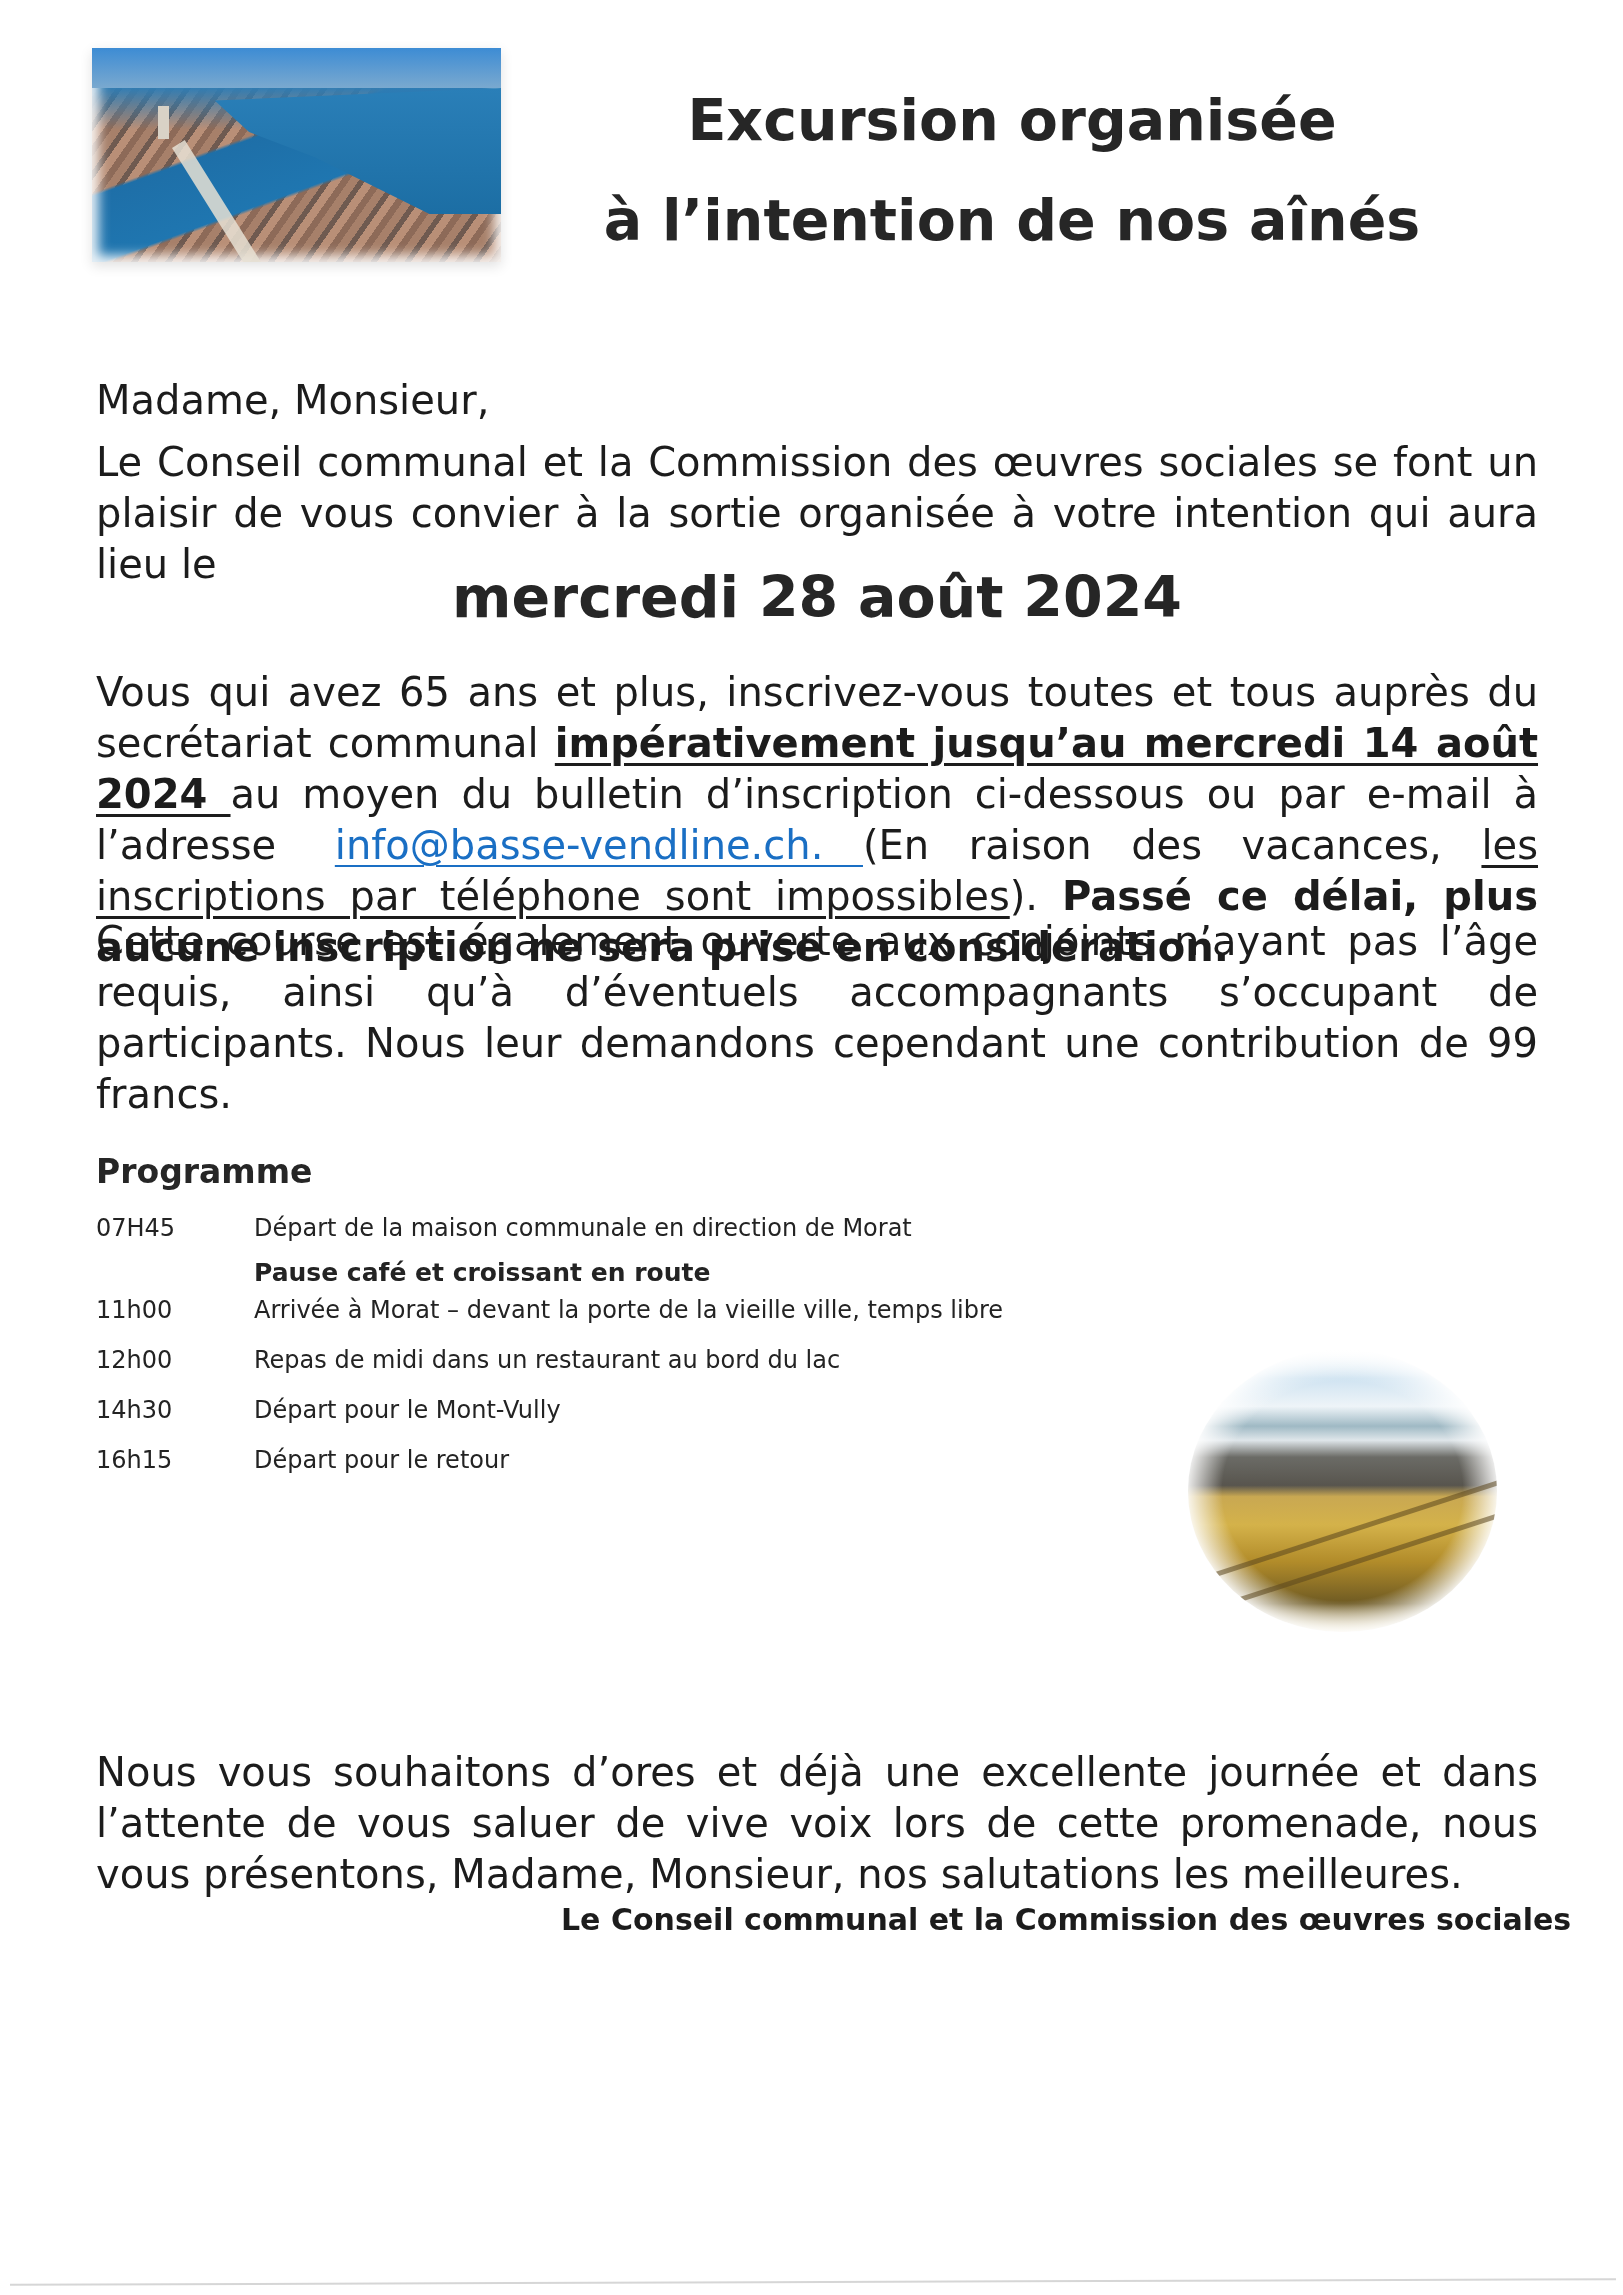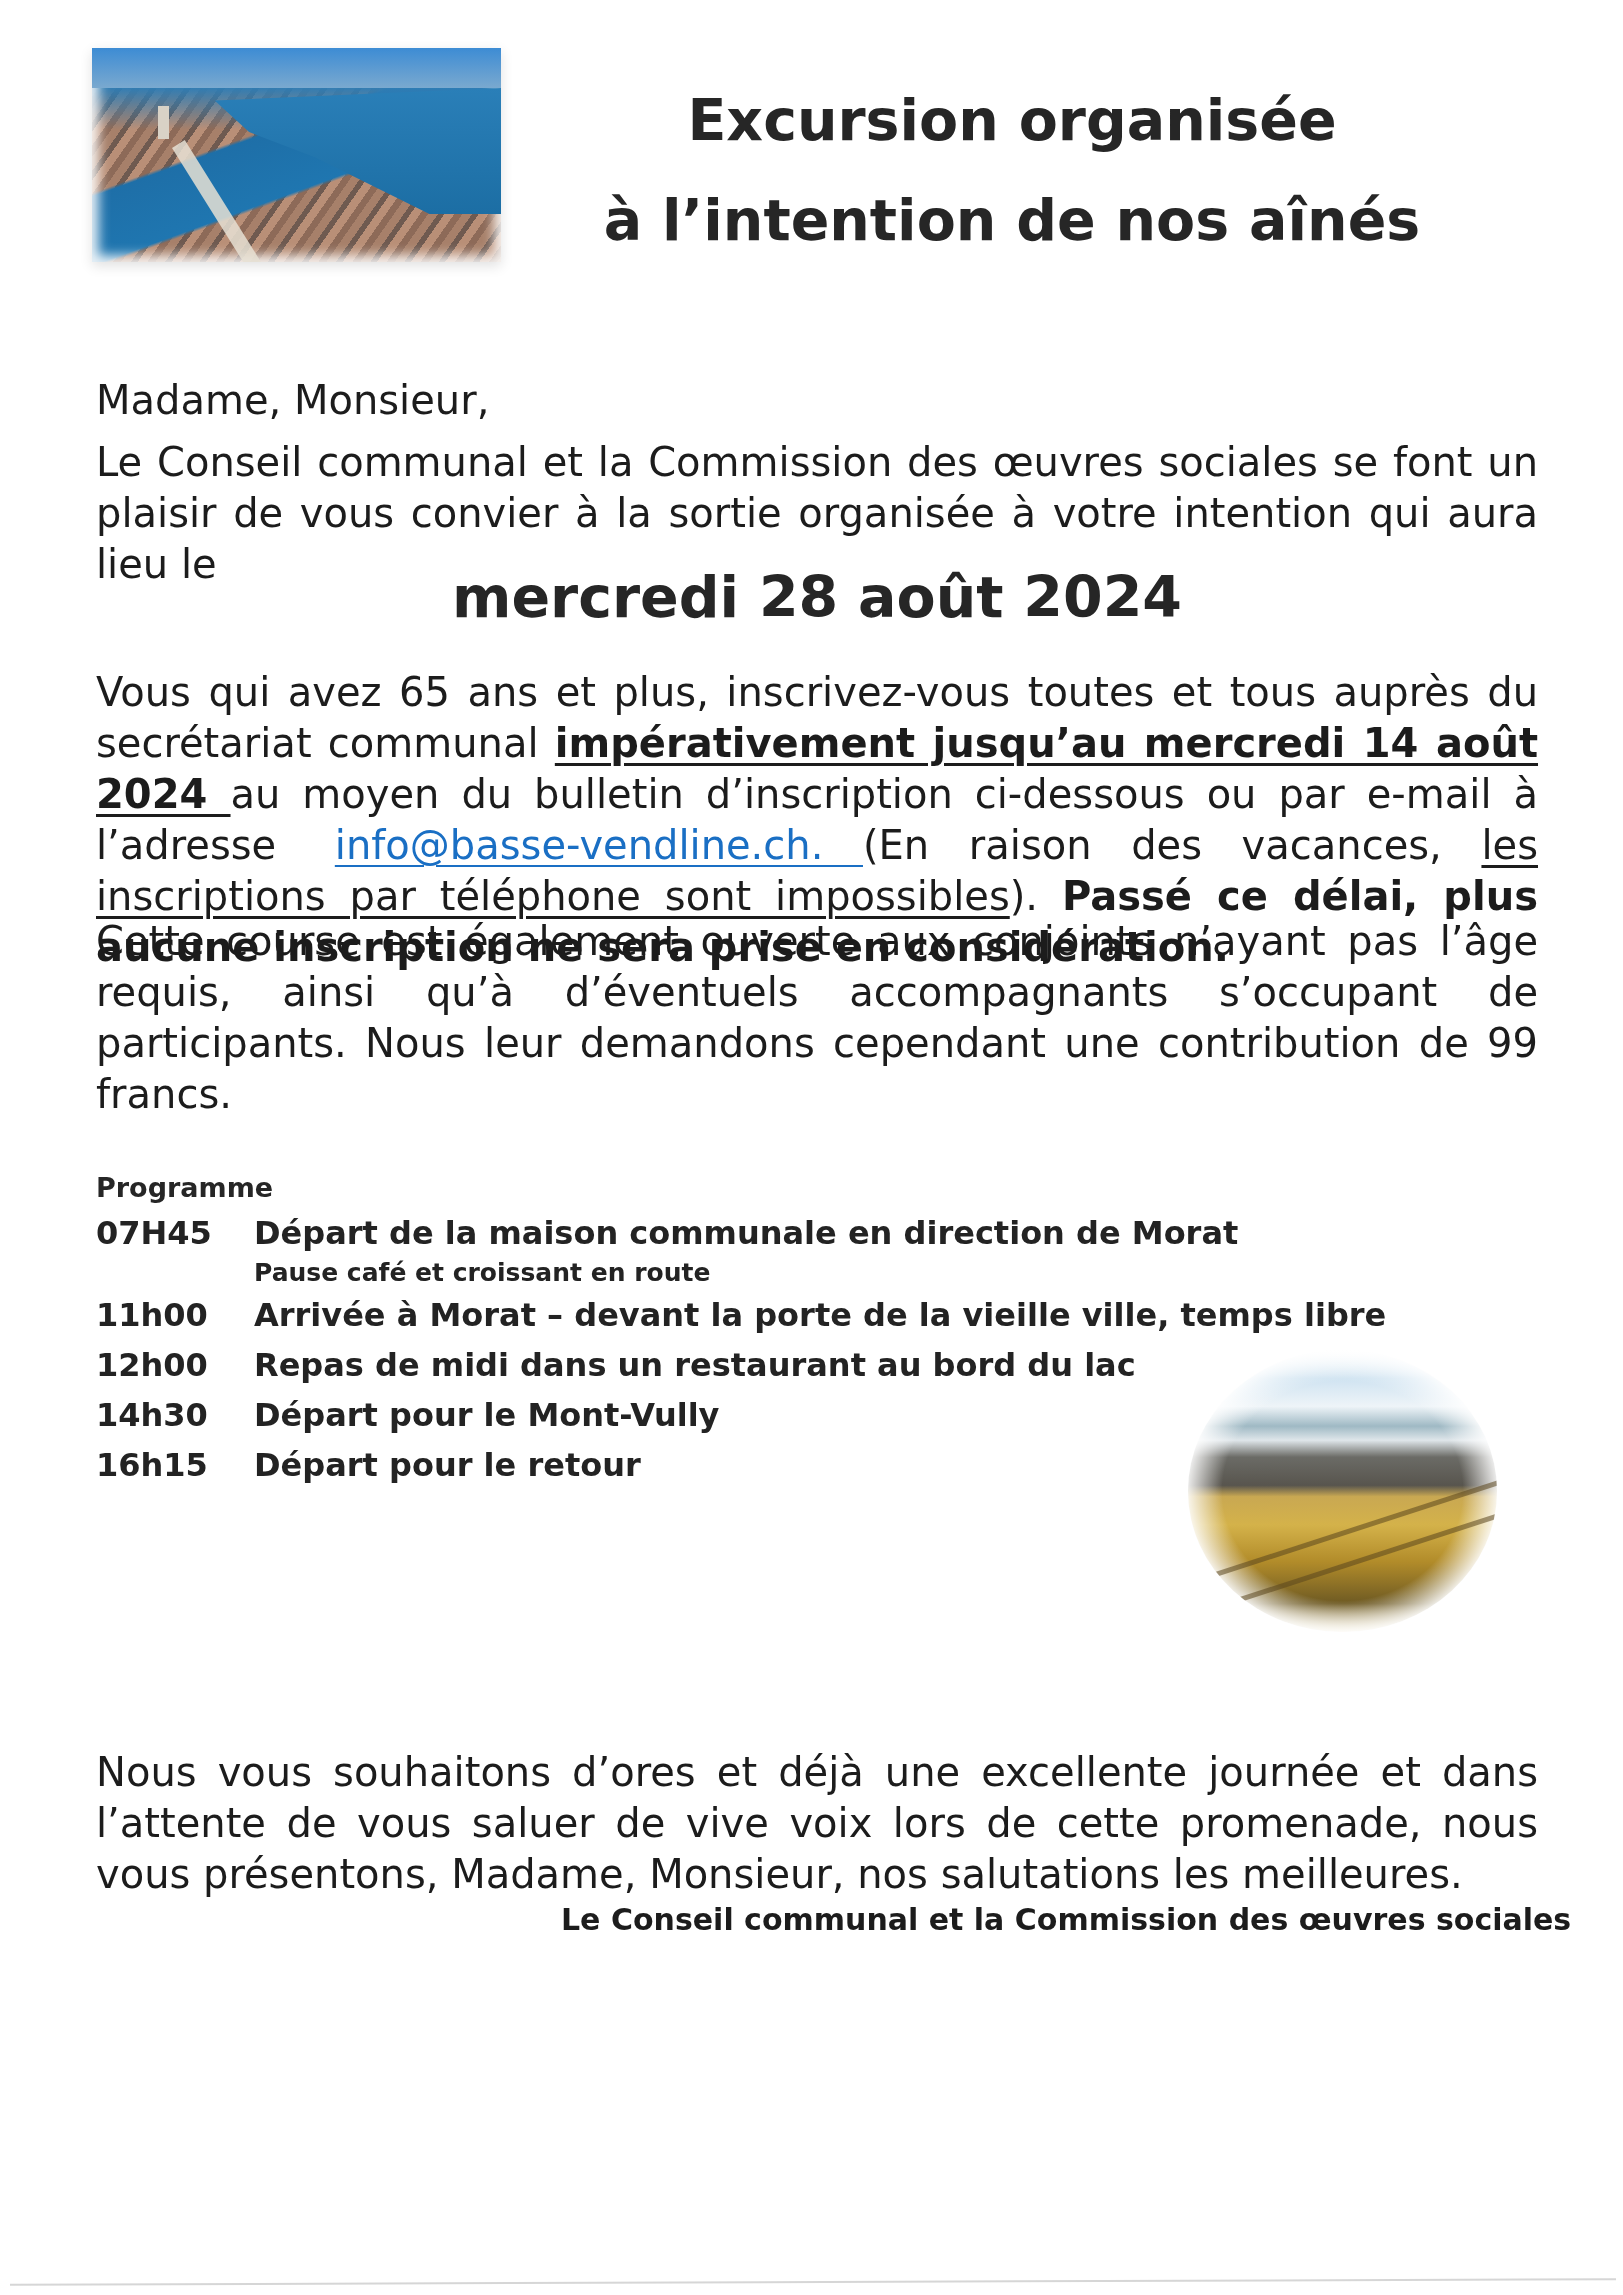--- a/index.html
+++ b/index.html
@@ -57,26 +57,26 @@
     color: #1a6fc4; text-decoration: underline; text-decoration-thickness: 2px;
     text-underline-offset: 6px; text-decoration-color: #1a6fc4; cursor: pointer; margin-left: 19px;
   }
 
   .date-heading {
     left: 96px; width: 1442px; top: 557px; text-align: center;
     font-weight: bold; font-size: 57px; line-height: 80px; color: #262626;
   }
 
   .section-heading {
-    left: 96px; top: 1149px; font-weight: bold; font-size: 27px; line-height: 46px; color: #262626; margin-top: 16px;
+    left: 96px; top: 1149px; font-weight: bold; font-size: 33px; line-height: 46px; color: #262626;
   }
 
   
   .schedule { left: 96px; top: 1214px; width: 1427px; }
-  .sched-row { display: flex; align-items: baseline; height: 50px; font-size: 32px; font-weight: bold; color: #232323; }
+  .sched-row { display: flex; align-items: baseline; height: 50px; font-size: 24px; font-weight: normal; color: #232323; }
   .sched-row .time { width: 158px; flex: none; }
   .sched-row .desc { flex: 1; }
   .sched-sub { padding-left: 158px; height: 40px; line-height: 33px; font-size: 25px; font-weight: bold; color: #232323; margin-top: -8px; }
 
   
   .photo-vineyard {
     left: 1188px; top: 1350px; width: 309px; height: 282px; border-radius: 50%;
     overflow: hidden;
     background:
       radial-gradient(ellipse at 50% 50%, transparent 55%, rgba(255,255,255,0.95) 72%),

